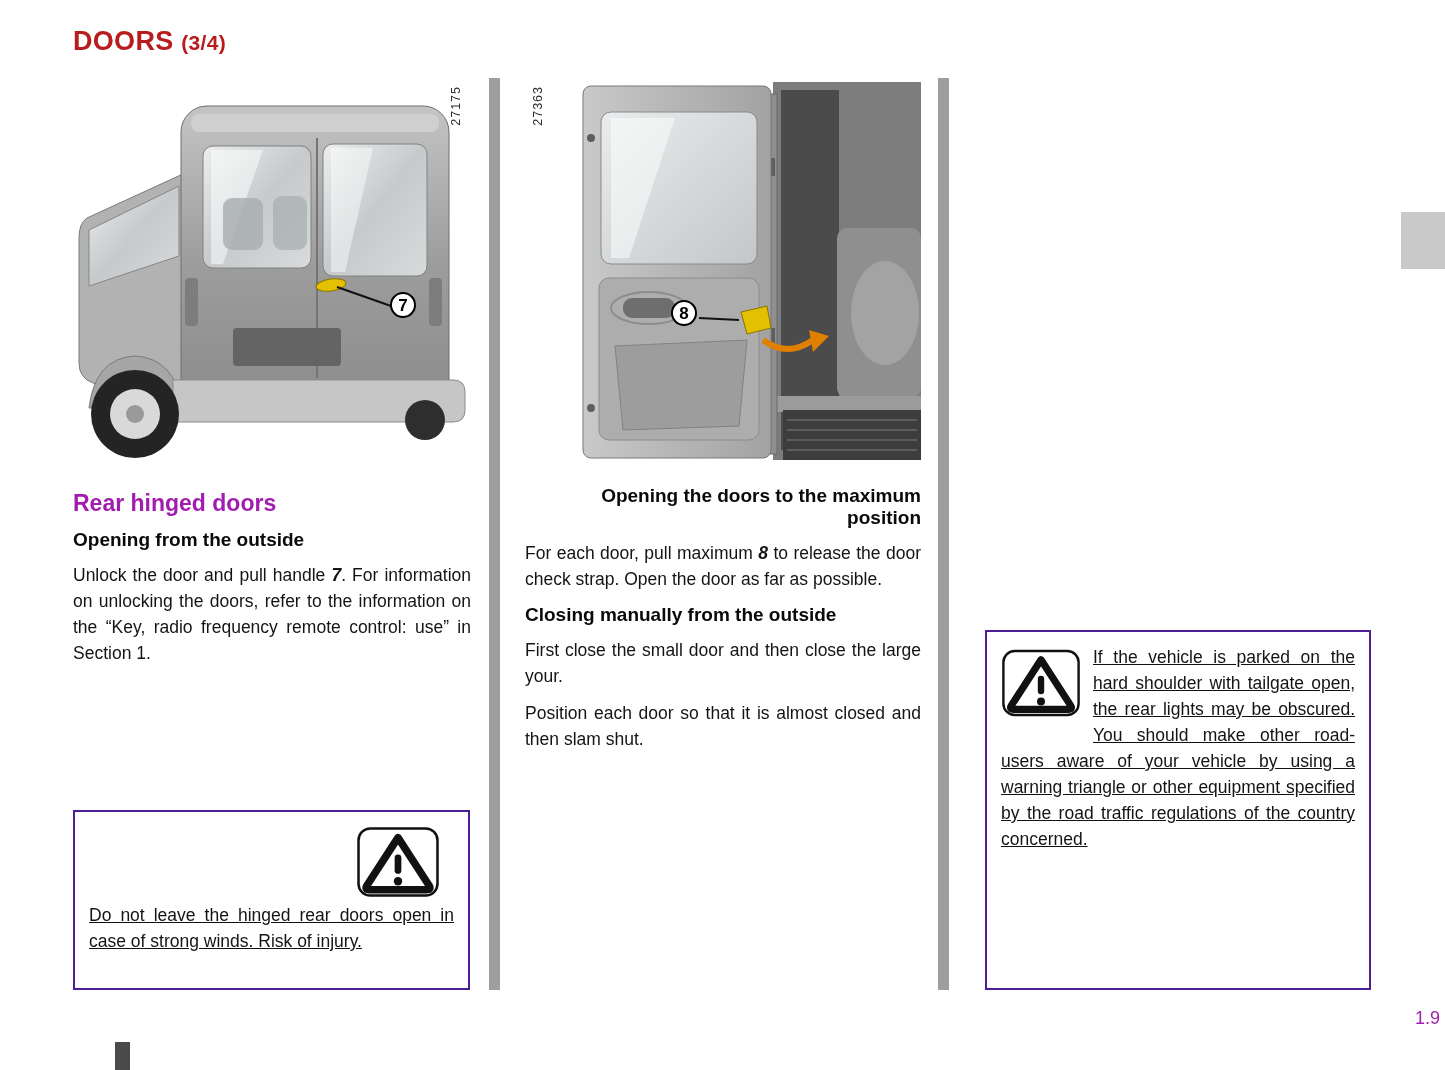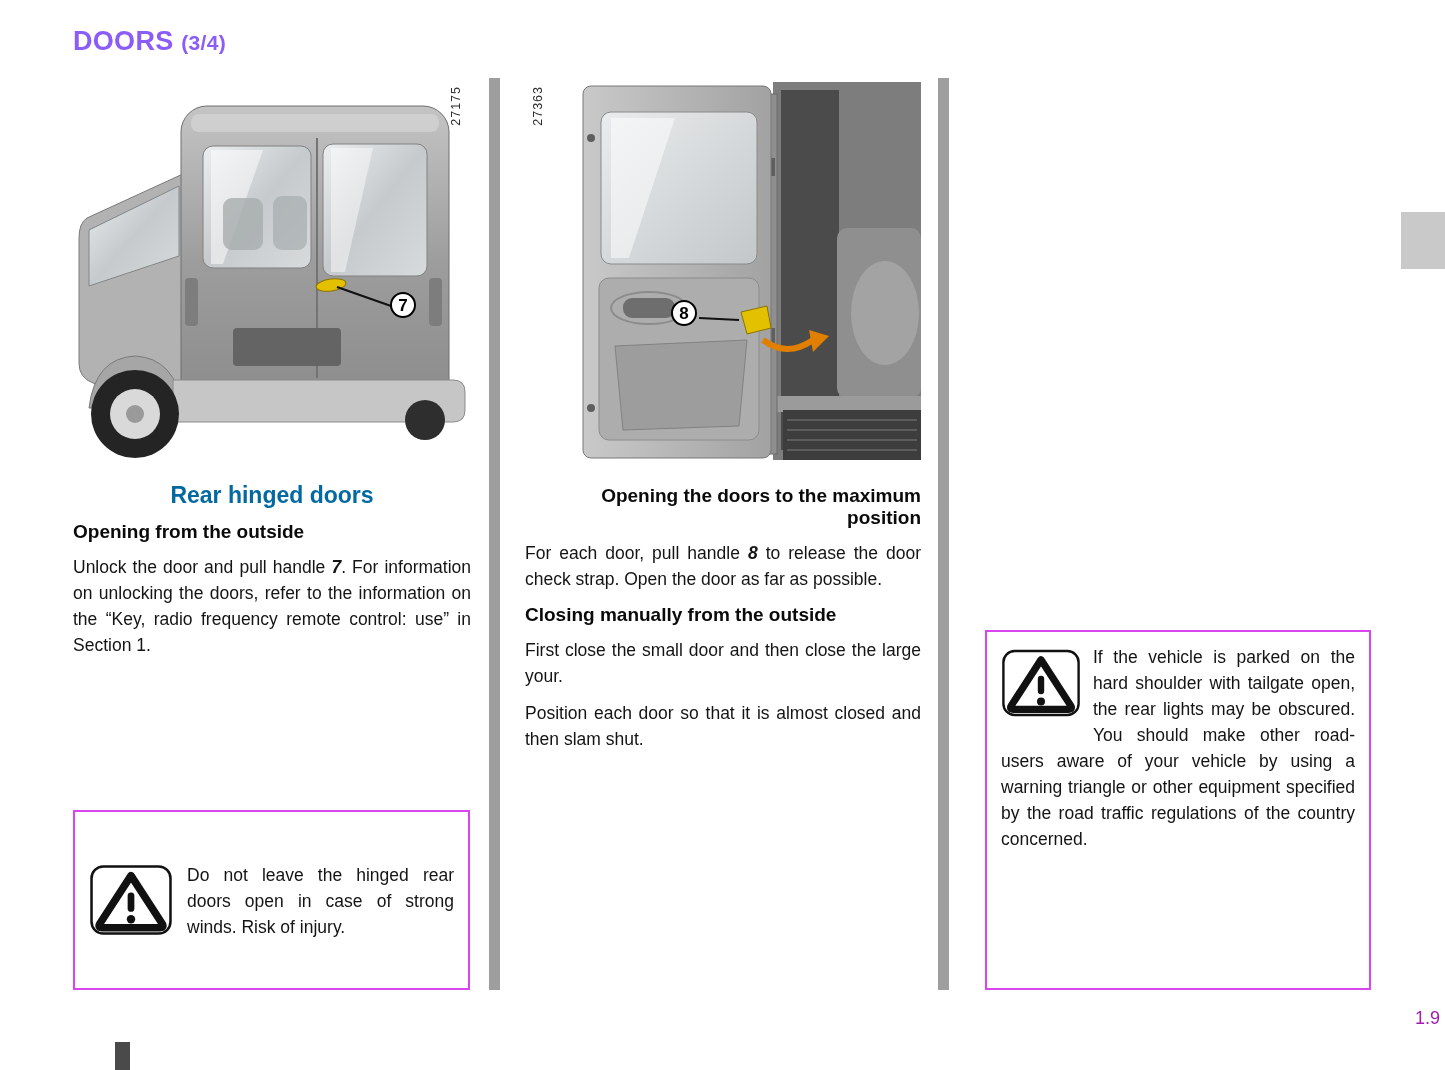--- a/index.html
+++ b/index.html
@@ -12,21 +12,21 @@
     background: #fff;
     overflow: hidden;
   }
   .page-title {
     position: absolute;
     left: 73px;
     top: 26px;
     font-size: 27px;
     font-weight: 700;
     letter-spacing: 0.3px;
-    color: #8b5cf6;
+    color: #b91c1c;
     white-space: nowrap;
   }
   .page-title .title-suffix { font-size: 21px; font-weight: 700; }
 
   .col { position: absolute; top: 78px; }
   .col-left  { left: 73px;  width: 398px; }
   .col-mid   { left: 525px; width: 396px; }
 
   .v-divider {
     position: absolute;
@@ -64,53 +64,54 @@
     text-align: center;
     line-height: 24px;
     font-weight: 700;
     font-size: 17px;
     color: #000;
   }
   .callout.c7 { left: 317px; top: 214px; }
   .callout.c8 { left: 146px; top: 222px; }
 
   h2.section-heading {
-    margin-top: 14px;
+    margin-top: 22px;
     font-size: 23px;
     font-weight: 700;
-    color: #0369a1;
-    text-align: center;
+    color: #a21caf;
   }
   h3.sub-heading {
     margin-top: 12px;
     font-size: 19px;
     font-weight: 700;
     color: #0a0a0a;
   }
   .col-mid h3.sub-heading:first-of-type { margin-top: 20px; text-align: right; }
   p.body-text {
     margin-top: 11px;
     font-size: 17.5px;
     line-height: 26px;
     text-align: justify;
     color: #141414;
   }
   p.body-text b i { font-style: italic; }
 
   .warning-box {
     position: absolute;
     background: #fff;
-    border: 2px solid #d946ef;
+    border: 2px solid #4c1d95;
+    text-decoration: underline;
   }
   .warning-box.left-box {
     left: 73px; top: 810px;
     width: 397px; height: 180px;
     padding: 12px 14px;
     display: flex;
-    align-items: center;
+    align-items: flex-end;
+    flex-direction: column;
   }
   .warning-box.left-box .warning-icon { width: 84px; height: 76px; flex: 0 0 auto; margin-right: 14px; }
   .warning-box.left-box p { margin-top: 2px; }
 
   .warning-box.right-box {
     left: 985px; top: 630px;
     width: 386px; height: 360px;
     padding: 12px 14px;
   }
   .warning-box.right-box .warning-icon {
@@ -252,21 +253,21 @@
         <polygon points="216,234 242,228 246,250 222,256" fill="#e3c000" stroke="#8a7300"></polygon>
         <path d="M238,262 Q262,280 288,262" fill="none" stroke="#e07f00" stroke-width="6"></path>
         <polygon points="284,252 304,258 288,274" fill="#e07f00"></polygon>
         <line x1="174" y1="240" x2="214" y2="242" stroke="#111" stroke-width="2"></line>
       </svg>
       <div class="callout c8">8</div>
       <span class="fig-number num-mid">27363</span>
     </div>
 
     <h3 class="sub-heading">Opening the doors to the maximum position</h3>
-    <p class="body-text"><span>For each door, pull handle </span><b><i>8</i></b><span> to release the door check strap. Open the door as far as possible.</span></p>
+    <p class="body-text"><span>For each door, pull maximum </span><b><i>8</i></b><span> to release the door check strap. Open the door as far as possible.</span></p>
     <h3 class="sub-heading">Closing manually from the outside</h3>
     <p class="body-text">First close the small door and then close the large your.</p>
     <p class="body-text">Position each door so that it is almost closed and then slam shut.</p>
   </div>
 
   <div class="v-divider d2"></div>
 
   <div class="warning-box right-box">
     <div class="warning-icon">
       <svg viewBox="0 0 100 90" aria-hidden="true">

